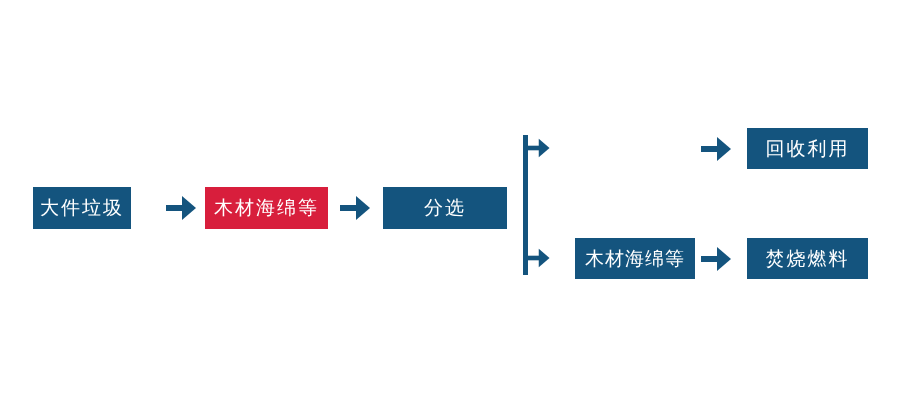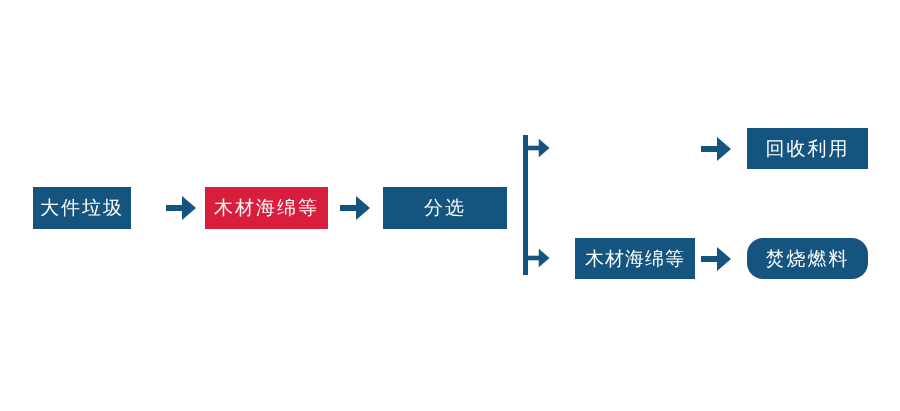--- a/index.html
+++ b/index.html
@@ -98,15 +98,15 @@
 
   <div class="node blue" style="left:575px; top:238px; width:120px; height:41px; letter-spacing:1px;">木材海绵等</div>
 
   <span class="arrow" style="left:701px; top:246px;">
     <svg width="30" height="26" viewBox="0 0 30 26" aria-hidden="true">
       <rect x="0" y="10" width="18" height="6"></rect>
       <polygon points="16,1 30,13 16,25"></polygon>
     </svg>
   </span>
 
-  <div class="node blue" style="left:747px; top:238px; width:121px; height:41px;border-radius:16px;">焚烧燃料</div>
+  <div class="node blue" style="left:747px; top:238px; width:121px; height:41px;">焚烧燃料</div>
 
 </div>
 
 </body></html>

